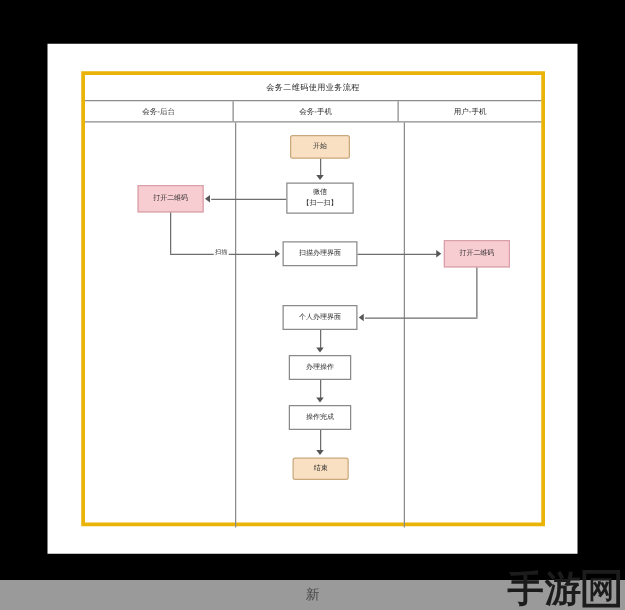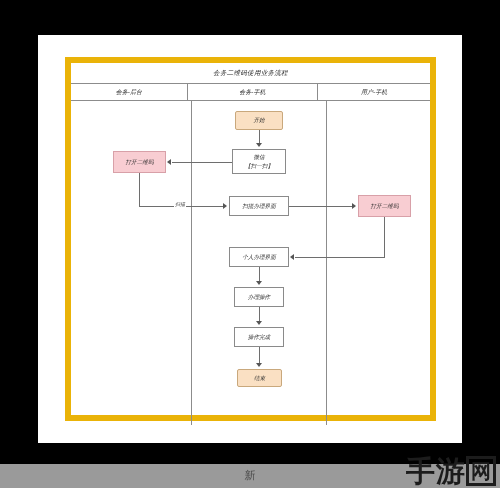--- a/index.html
+++ b/index.html
@@ -22,23 +22,22 @@
     left: 38px; top: 35px;
     width: 424px; height: 408px;
     background: #ffffff;
   }
 
   
   #chart {
     position: absolute;
     left: 27px; top: 22px;
     width: 371px; height: 364px;
-    border: 6px solid #eab308;
-    background: #ffffff;
-    font-style: italic;
+    border: 3px solid #eab308;
+    background: #ffffff;
   }
   #chart-title {
     height: 21px;
     border-bottom: 1px solid #8c8c8c;
     display: flex; align-items: center; justify-content: center;
     font-size: 6.5px;
     color: #2b2b2b;
     letter-spacing: .3px;
   }
   #chart-head {

